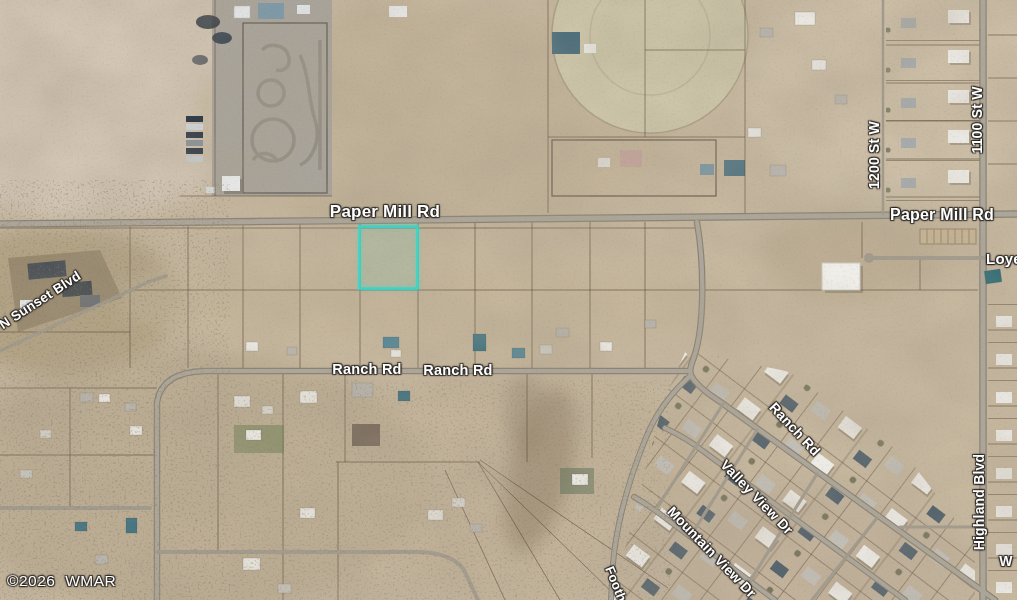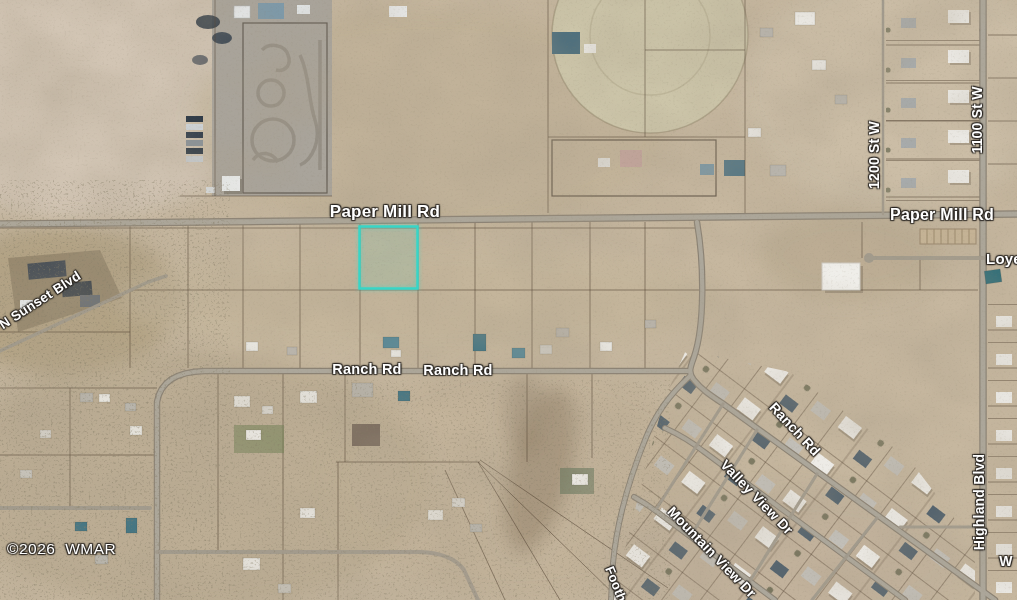--- a/index.html
+++ b/index.html
@@ -258,14 +258,14 @@
 <div class="lbl" style="left:795px;top:429px;font-size:14px;transform:translate(-50%,-50%) rotate(47deg)">Ranch Rd</div>
 <div class="lbl" style="left:874px;top:155px;font-size:14px;transform:translate(-50%,-50%) rotate(-90deg)">1200 St W</div>
 <div class="lbl" style="left:977px;top:120px;font-size:14px;transform:translate(-50%,-50%) rotate(-90deg)">1100 St W</div>
 <div class="lbl" style="left:979px;top:502px;font-size:14px;transform:translate(-50%,-50%) rotate(-90deg)">Highland Blvd</div>
 <div class="lbl" style="left:757px;top:497px;font-size:14px;transform:translate(-50%,-50%) rotate(46deg)">Valley View Dr</div>
 <div class="lbl" style="left:712px;top:552px;font-size:14px;transform:translate(-50%,-50%) rotate(46deg)">Mountain View Dr</div>
 <div class="lbl" style="left:616px;top:584px;font-size:13px;transform:translate(-50%,-50%) rotate(68deg)">Footh</div>
 <div class="lbl" style="left:1004px;top:258px;font-size:15px;transform:translate(-50%,-50%)">Loye</div>
 <div class="lbl" style="left:1006px;top:561px;font-size:14px;transform:translate(-50%,-50%)">W</div>
 
-<div class="lbl attr" style="left:7px;top:549px;font-size:15.5px;transform:translate(0,-50%)">©2026 WMAR</div>
+<div class="lbl attr" style="left:7px;top:581px;font-size:15.5px;transform:translate(0,-50%)">©2026 WMAR</div>
 </div>
 
 </body></html>

